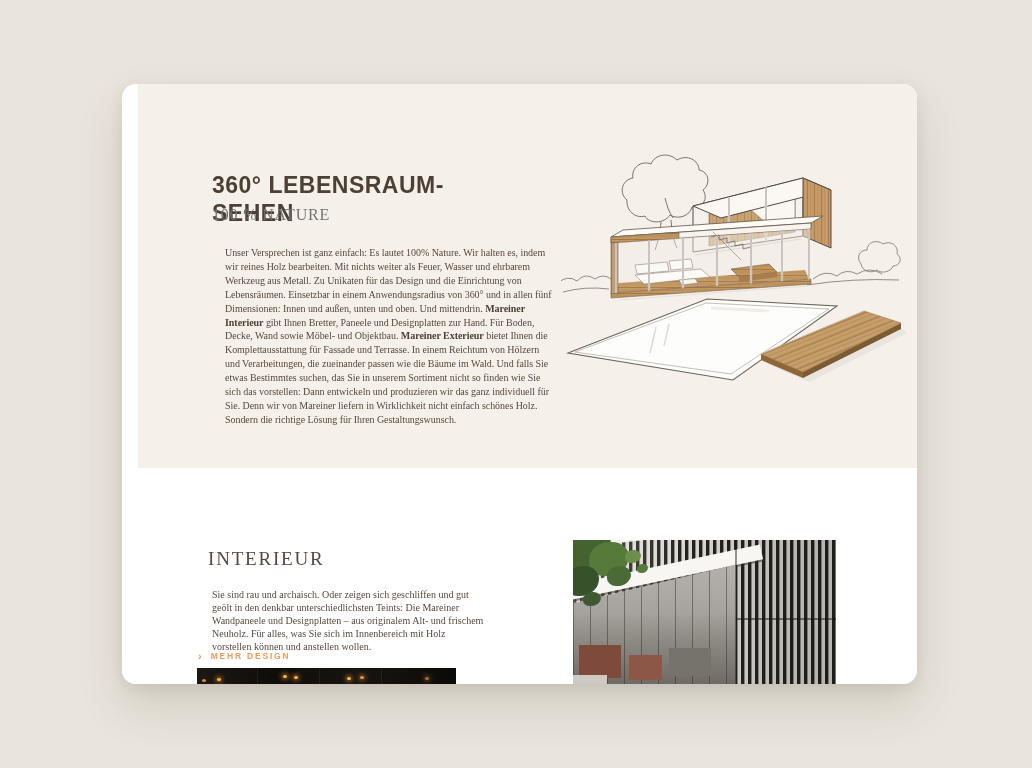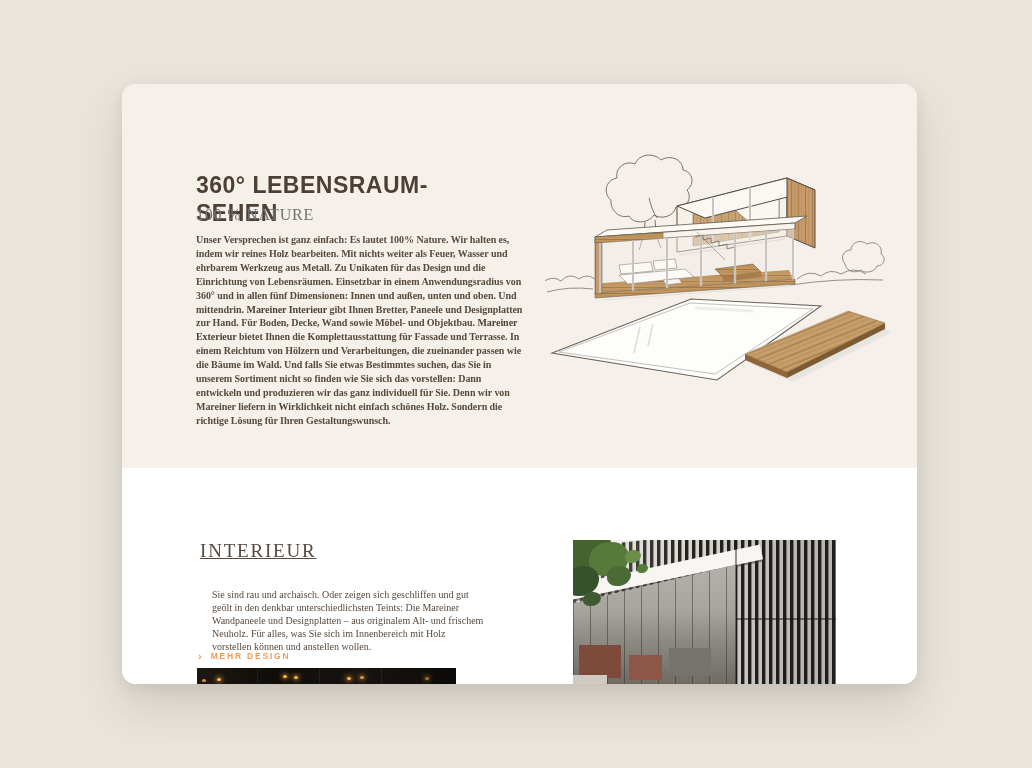--- a/index.html
+++ b/index.html
@@ -8,44 +8,43 @@
     background:#e9e4dc;
     font-family:"Liberation Serif", serif;
     position:relative;
   }
   .card{
     position:absolute;left:122px;top:84px;width:795px;height:600px;
     border-radius:14px;overflow:hidden;background:#ffffff;
     box-shadow:0 22px 45px rgba(90,78,62,.16),0 5px 14px rgba(90,78,62,.10);
   }
   .section-top{
-    position:absolute;left:0;top:0;width:833px;height:384px;background:#f5f1ea;padding-left:48px;
+    position:absolute;left:16px;top:0;width:833px;height:384px;background:#f5f1ea;padding-left:48px;
   }
   .section-bottom{
     position:absolute;left:0;top:384px;width:795px;height:216px;background:#ffffff;
   }
   .hero-title{
     position:absolute;left:74px;top:72px;width:360px;
     font-family:"Liberation Sans", sans-serif;font-weight:bold;
     font-size:23px;line-height:28px;letter-spacing:.5px;color:#4c4036;
   }
   .hero-subtitle{
     position:absolute;left:74px;top:122px;
     font-size:16px;letter-spacing:.8px;color:#737373;
   }
   .hero-paragraph{
-    position:absolute;left:74px;top:149px;width:330px;margin:0;
+    position:absolute;left:74px;top:149px;width:330px;margin:13px;
     font-size:10px;line-height:13.9px;letter-spacing:-.05px;color:#57493d;
     text-align:left;
-    font-weight:bold;
   }
   .hero-paragraph strong{color:#4c4036;}
   .int-heading{
     position:absolute;left:74px;top:452px;
-    font-size:19px;letter-spacing:1.8px;color:#55493f;font-weight:normal;margin:4px;text-decoration:underline;
+    font-size:19px;letter-spacing:1.8px;color:#55493f;font-weight:normal;margin:12px;
   }
   .int-paragraph{
     position:absolute;left:74px;top:489px;width:272px;margin:16px;
     font-size:10px;line-height:12.9px;color:#57493d;
   }
   .more-link{
     position:absolute;left:76px;top:567px;display:flex;align-items:center;gap:9px;
     font-family:"Liberation Sans", sans-serif;font-weight:bold;
     font-size:8.5px;letter-spacing:1.8px;color:#f49a55;cursor:pointer;
   }

